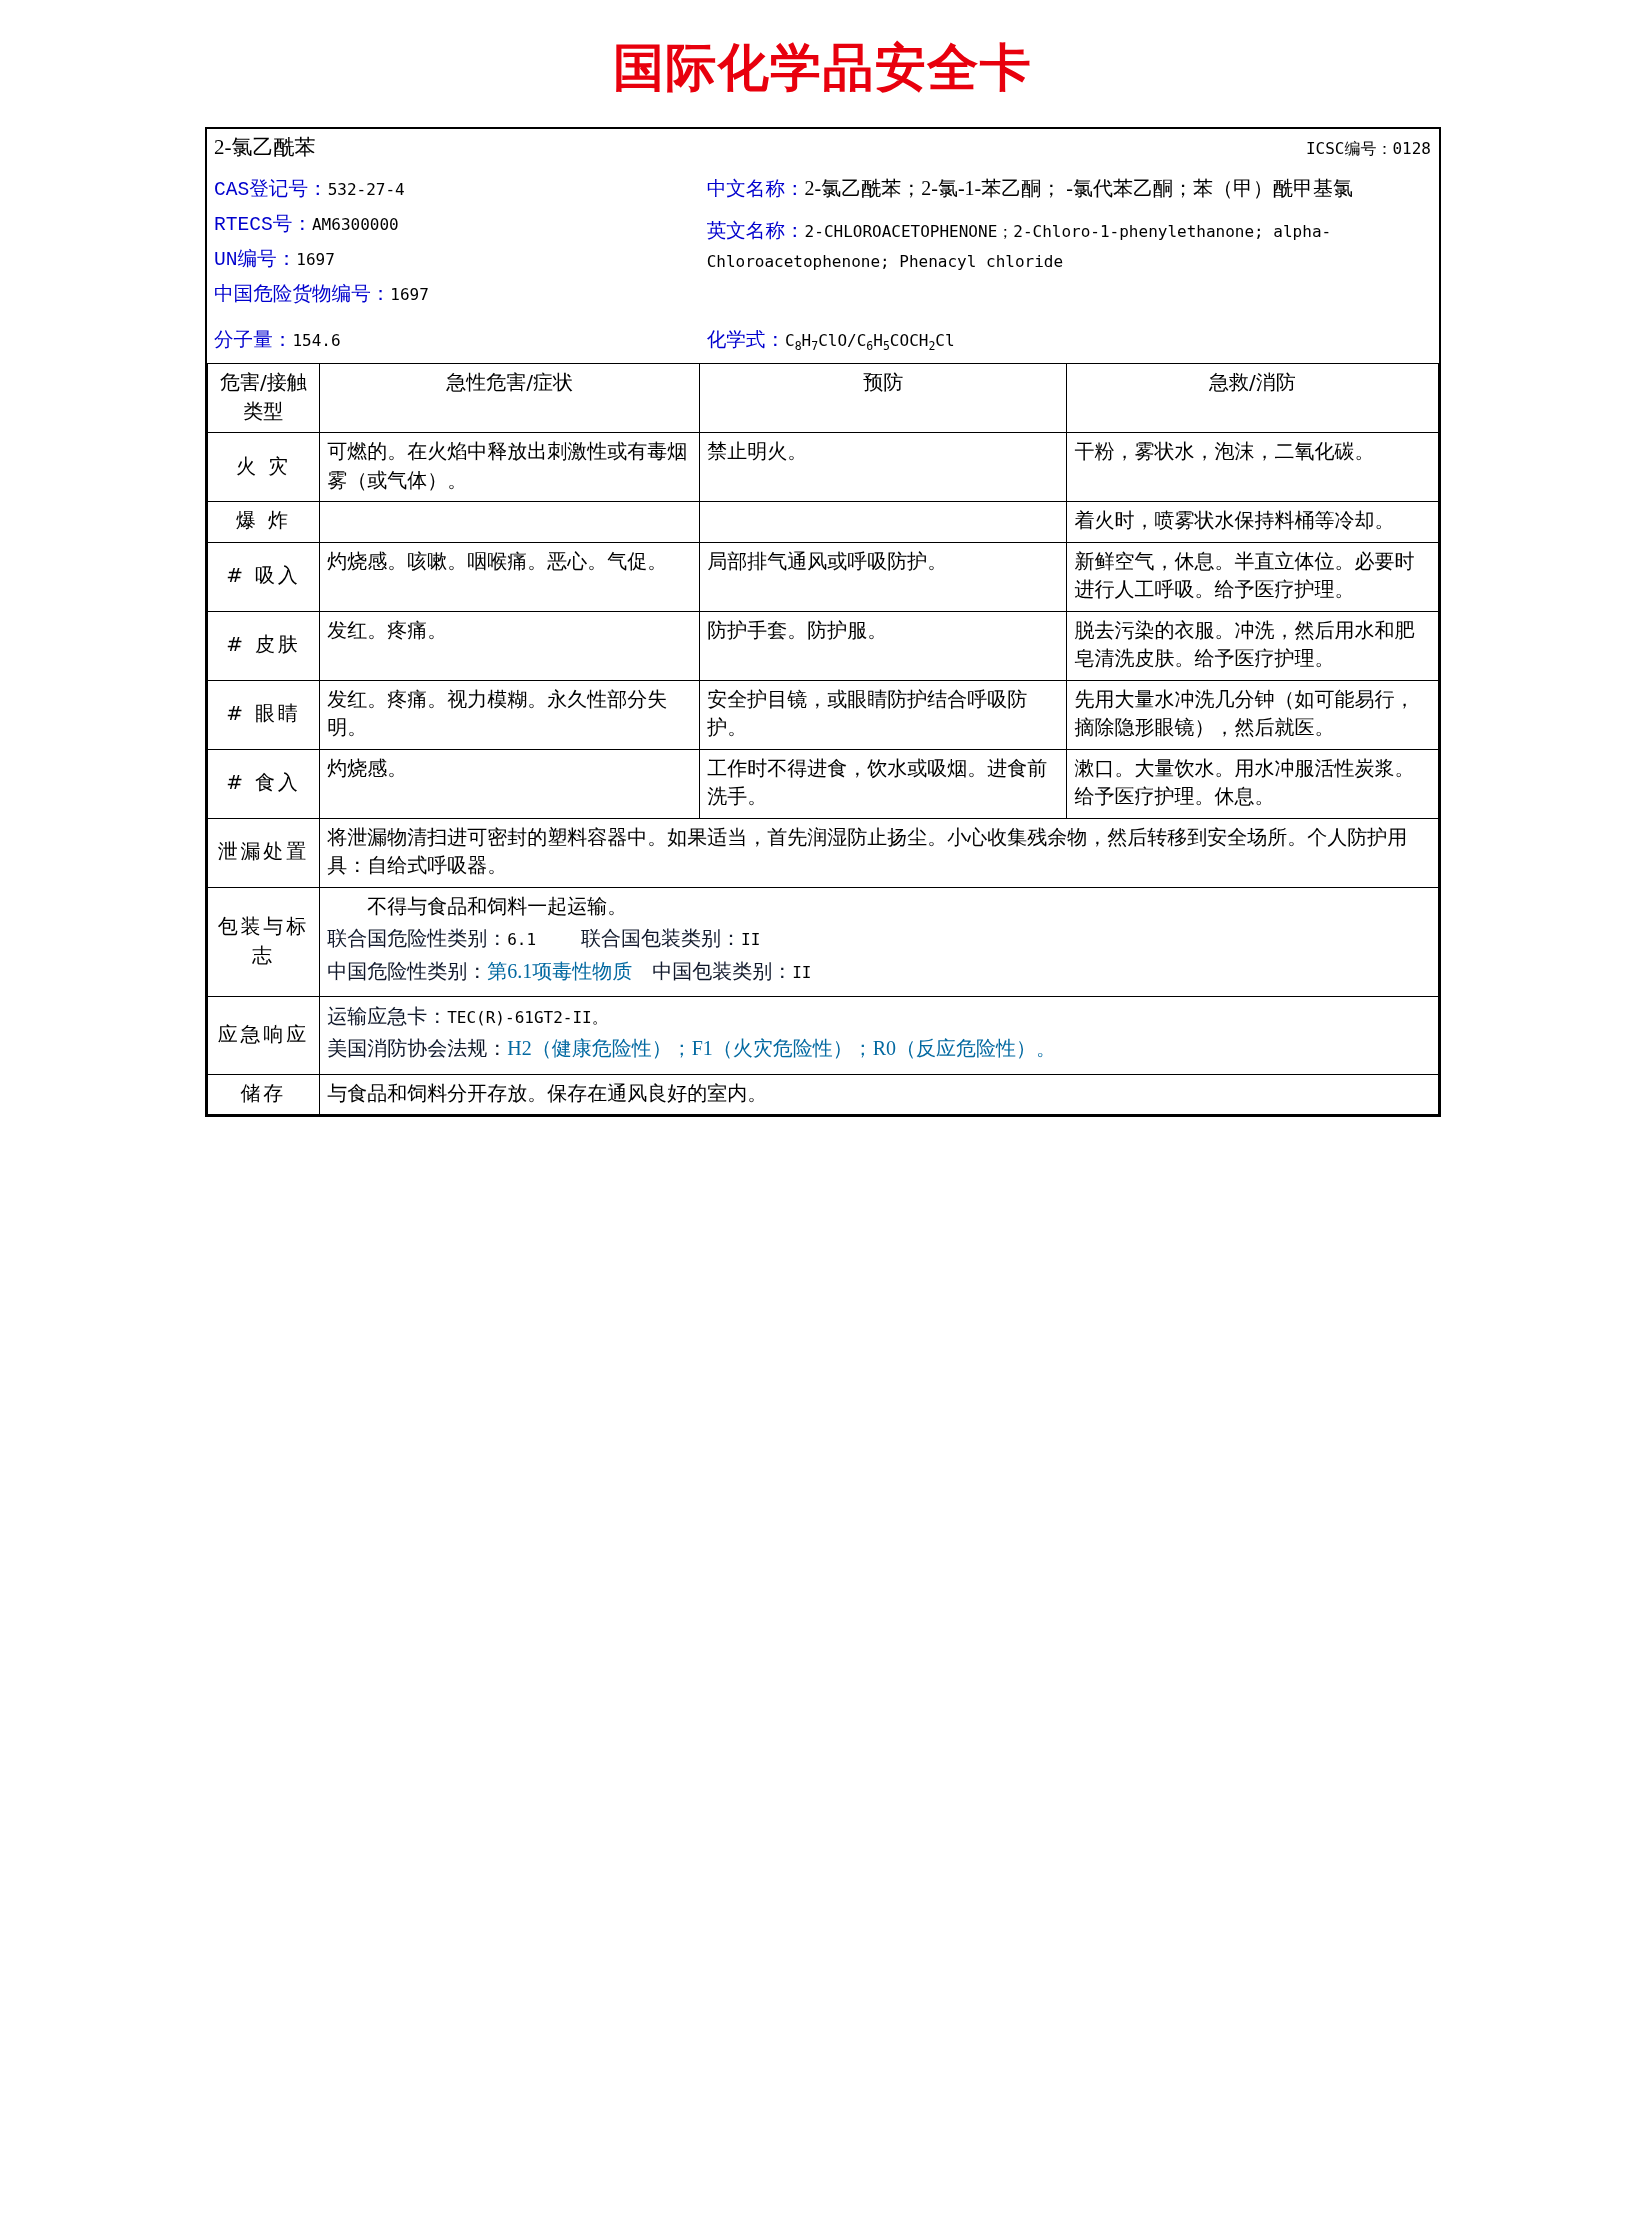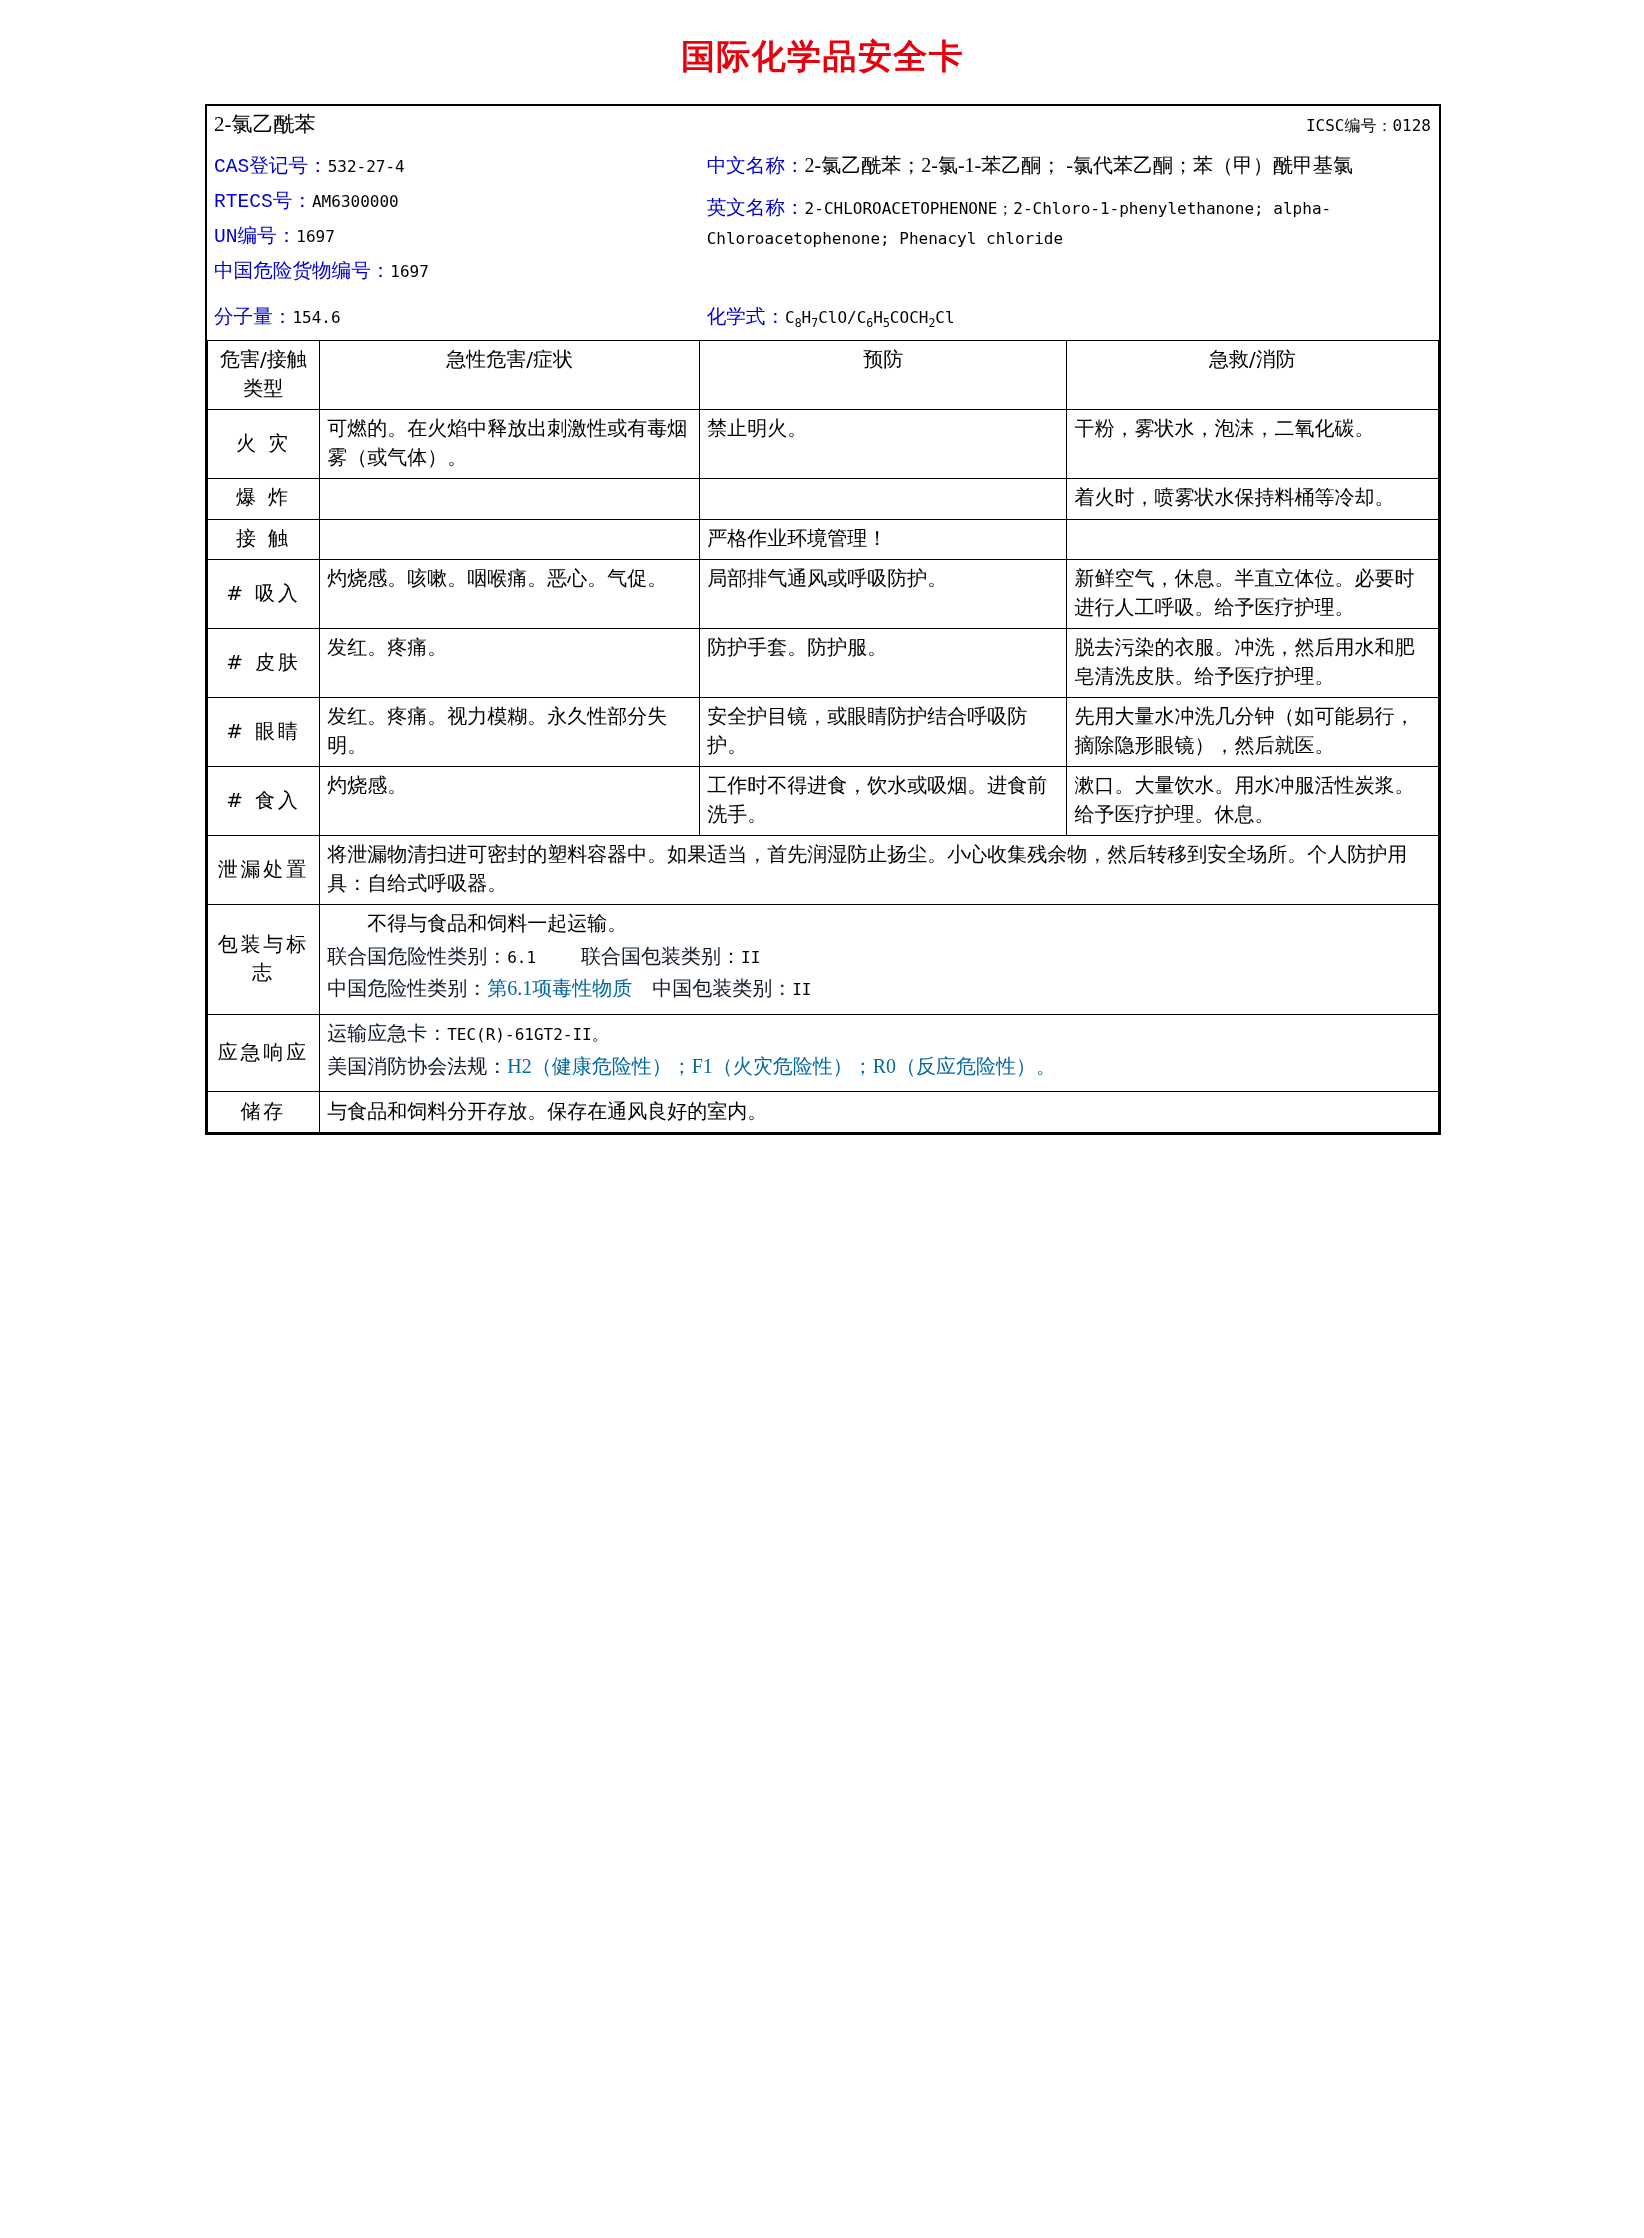--- a/index.html
+++ b/index.html
@@ -15,21 +15,21 @@
     width: 1645px;
     box-sizing: border-box;
     padding: 0;
     position: relative;
   }
   .doc-title {
     text-align: center;
     color: #e8000d;
     font-family: "DejaVu Sans", sans-serif;
     font-weight: bold;
-    font-size: 34px;
+    font-size: 51px;
     letter-spacing: 1.4px;
     padding-top: 34px;
     padding-bottom: 24px;
   }
   .card {
     margin: 0 auto;
     width: 1236px;
     border: 2.1px solid #000;
     box-sizing: border-box;
   }
@@ -187,26 +187,20 @@
         <td class="cell-text">干粉，雾状水，泡沫，二氧化碳。</td>
       </tr>
 
       <tr>
         <td class="rowlabel">爆 炸</td>
         <td class="cell-text"></td>
         <td class="cell-text"></td>
         <td class="cell-text">着火时，喷雾状水保持料桶等冷却。</td>
       </tr>
 
-      <tr>
-        <td class="rowlabel">接 触</td>
-        <td class="cell-text"></td>
-        <td class="cell-text">严格作业环境管理！</td>
-        <td class="cell-text"></td>
-      </tr>
 
       <tr>
         <td class="rowlabel"># 吸入</td>
         <td class="cell-text">灼烧感。咳嗽。咽喉痛。恶心。气促。</td>
         <td class="cell-text">局部排气通风或呼吸防护。</td>
         <td class="cell-text">新鲜空气，休息。半直立体位。必要时进行人工呼吸。给予医疗护理。</td>
       </tr>
 
       <tr>
         <td class="rowlabel"># 皮肤</td>

